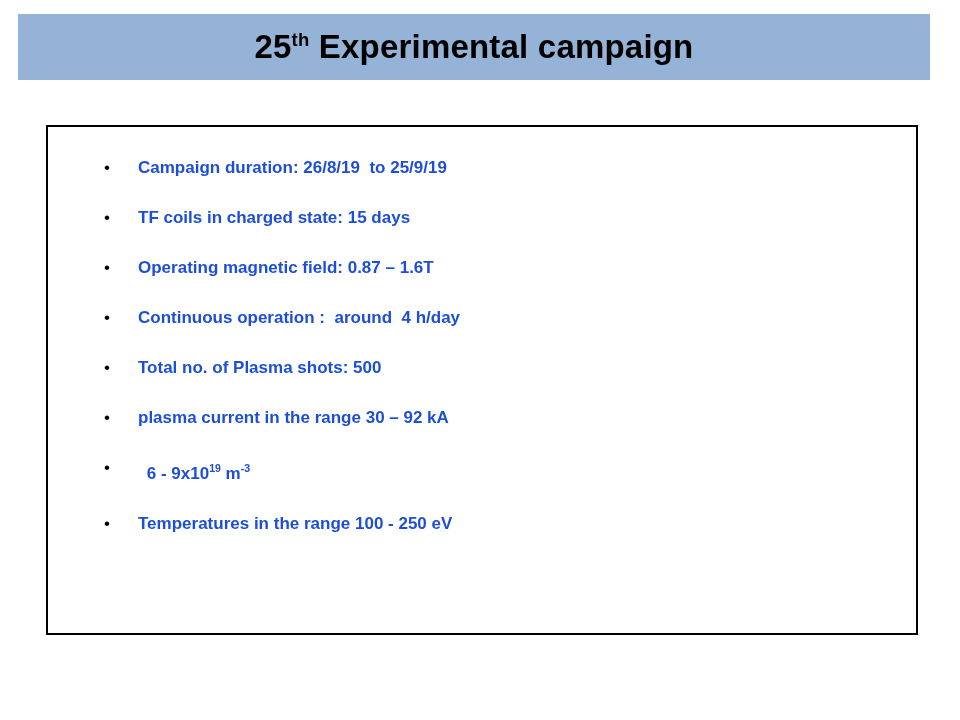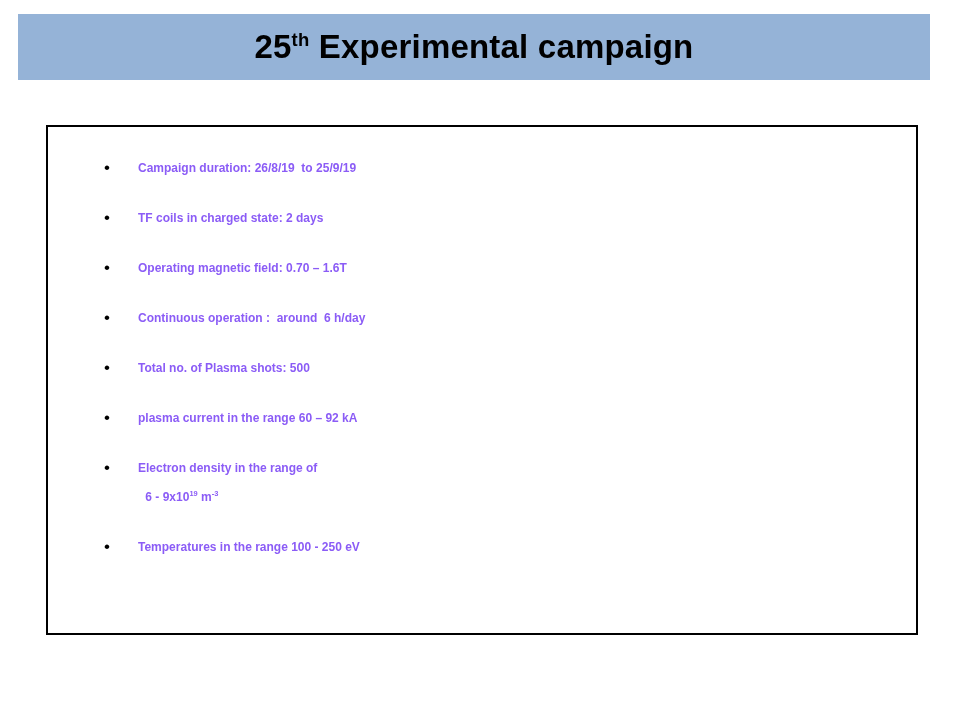--- a/index.html
+++ b/index.html
@@ -68,23 +68,23 @@
   }
   .bullet-marker {
     width: 34px;
     flex: 0 0 34px;
     font-size: 17px;
     line-height: 26px;
     color: #000000;
     text-align: left;
   }
   .bullet-text {
-    font-size: 12px;
+    font-size: 17px;
     font-weight: bold;
-    color: #8b5cf6;
+    color: #1d4ed8;
     line-height: 26px;
     white-space: pre-wrap;
   }
   .bullet-text sup {
     font-size: 0.62em;
     vertical-align: super;
     font-weight: bold;
   }
   .subline {
     display: block;
@@ -105,46 +105,46 @@
   <div class="content-box">
     <ul class="bullet-list">
 
       <li class="bullet-item">
         <span class="bullet-marker">•</span>
         <span class="bullet-text">Campaign duration: 26/8/19  to 25/9/19</span>
       </li>
 
       <li class="bullet-item">
         <span class="bullet-marker">•</span>
-        <span class="bullet-text">TF coils in charged state: 2 days</span>
+        <span class="bullet-text">TF coils in charged state: 15 days</span>
       </li>
 
       <li class="bullet-item">
         <span class="bullet-marker">•</span>
-        <span class="bullet-text">Operating magnetic field: 0.70 – 1.6T</span>
+        <span class="bullet-text">Operating magnetic field: 0.87 – 1.6T</span>
       </li>
 
       <li class="bullet-item">
         <span class="bullet-marker">•</span>
-        <span class="bullet-text">Continuous operation :  around  6 h/day</span>
+        <span class="bullet-text">Continuous operation :  around  4 h/day</span>
       </li>
 
       <li class="bullet-item">
         <span class="bullet-marker">•</span>
         <span class="bullet-text">Total no. of Plasma shots: 500</span>
       </li>
 
       <li class="bullet-item">
         <span class="bullet-marker">•</span>
-        <span class="bullet-text">plasma current in the range 60 – 92 kA</span>
+        <span class="bullet-text">plasma current in the range 30 – 92 kA</span>
       </li>
 
       <li class="bullet-item">
         <span class="bullet-marker">•</span>
-        <span class="bullet-text"><span>Electron density in the range of</span><span class="subline"><span> 6 - 9x10</span><sup>19</sup><span> m</span><sup>-3</sup></span></span>
+        <span class="bullet-text"><span class="subline"><span> 6 - 9x10</span><sup>19</sup><span> m</span><sup>-3</sup></span></span>
       </li>
 
       <li class="bullet-item">
         <span class="bullet-marker">•</span>
         <span class="bullet-text">Temperatures in the range 100 - 250 eV</span>
       </li>
 
     </ul>
   </div>
 

